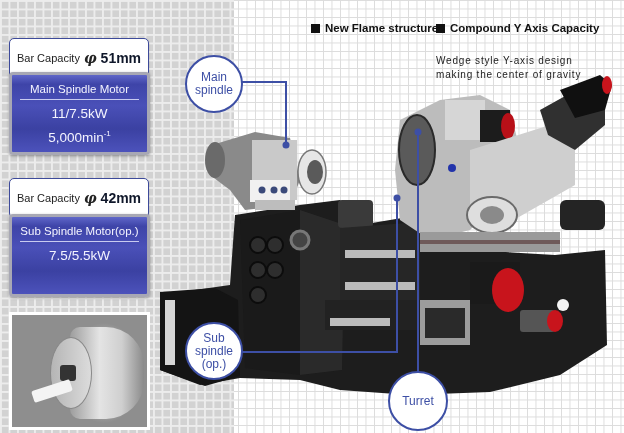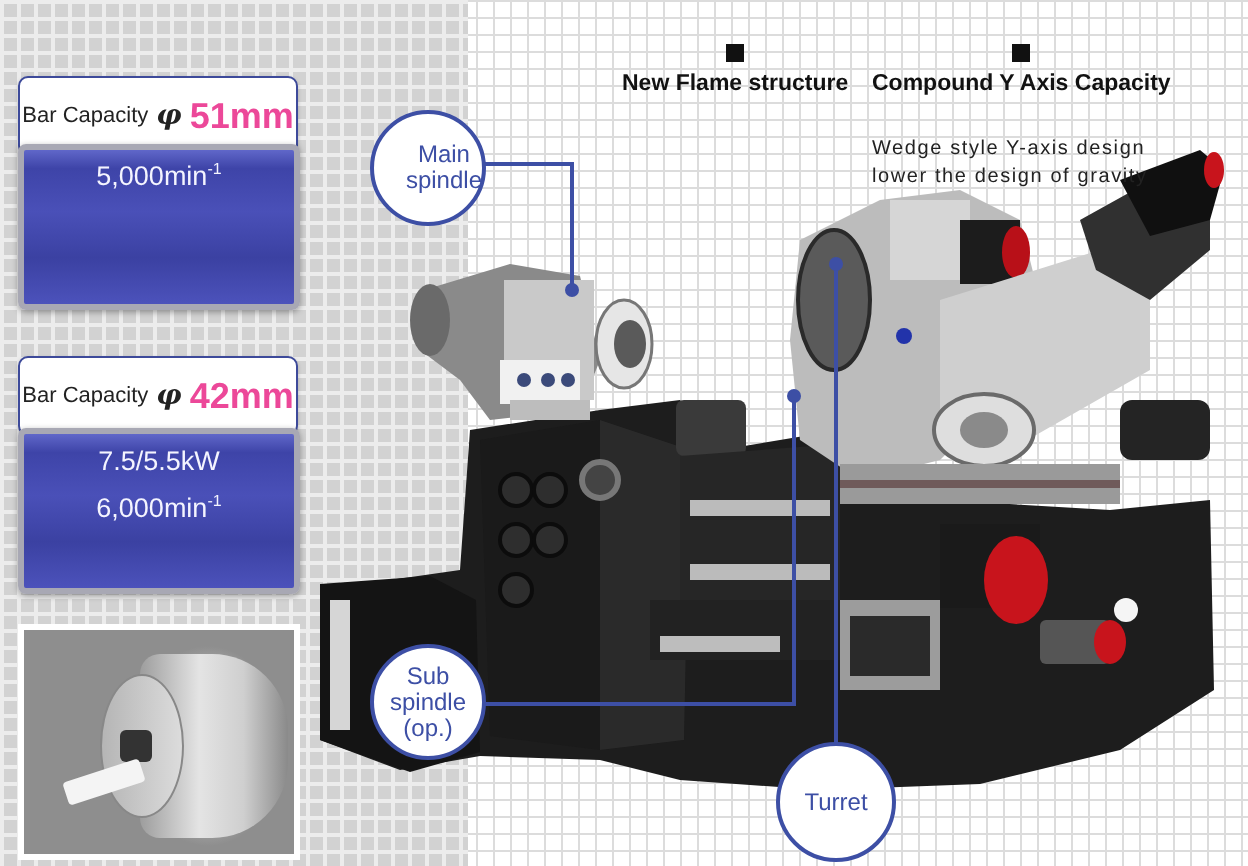--- a/index.html
+++ b/index.html
@@ -24,21 +24,21 @@
   }
 
   
   .capacity-box {
     position: absolute; left: 9px; width: 140px; height: 40px;
     background: #ffffff; border: 1.5px solid #3d4a9a; border-radius: 5px;
     display: flex; align-items: center; justify-content: center; gap: 4px;
     color: #222; font-size: 11px; font-family: "Liberation Sans", sans-serif;
     box-shadow: 0 1px 2px rgba(0,0,0,0.2);
   }
-  .capacity-box .cap-value { font-weight: bold; font-size: 18px; color: #ec4899; }
+  .capacity-box .cap-value { font-weight: bold; font-size: 14px; color: #0f172a; }
   .capacity-box .cap-phi { font-family: "DejaVu Serif", serif; font-style: italic; font-weight: bold; font-size: 14px; }
 
   .motor-box {
     position: absolute; left: 9px; width: 141px; height: 83px;
     border: 3px solid #a8a8b4; border-radius: 4px;
     background: linear-gradient(to bottom, #6067c9 0%, #3e44a8 12%, #4a50b8 40%, #3b41a2 70%, #4c52bb 100%);
     color: #f4f4ff; text-align: center;
     box-shadow: 0 1px 3px rgba(0,0,0,0.35);
   }
   .motor-box .motor-title {
@@ -75,21 +75,21 @@
   .chuck-photo .chuck-tool {
     position: absolute; left: 20px; top: 70px; width: 40px; height: 12px;
     background: #f4f4f4; transform: rotate(-18deg); border-radius: 2px;
   }
 
   
   .feature {
     position: absolute; top: 22px; font-size: 11.5px; color: #111;
   }
   .feature .feat-head {
-    font-weight: bold; display: flex; align-items: center; gap: 5px; white-space: nowrap; flex-direction: column;
+    font-weight: bold; display: flex; align-items: center; gap: 5px; white-space: nowrap;
   }
   .feature .square-icon { width: 9px; height: 9px; background: #111; display: inline-block; }
   .feature .feat-desc { font-size: 10px; line-height: 13.5px; margin-top: 8px; color: #222; }
   .feature .feat-desc.spaced { letter-spacing: 0.8px; margin-top: 20px; }
 
   
   .machine { position: absolute; left: 0; top: 0; width: 624px; height: 433px; }
 
   
   .callout {
@@ -169,32 +169,34 @@
   <rect x="425" y="308" width="40" height="30" fill="#2a2a2a"></rect>
 </svg>
 
 <div class="capacity-box" style="top:38px;">
   <span>Bar Capacity</span>
   <span class="cap-phi">φ</span>
     <span class="cap-value">51mm</span>
 </div>
 
 <div class="motor-box" style="top:72px;">
+  <div class="motor-title">Main Spindle Motor</div>
+  <div class="motor-val first">11/7.5kW</div>
   <div class="motor-val"><span>5,000min</span><sup>-1</sup></div>
 </div>
 
 <div class="capacity-box" style="top:178px;">
   <span>Bar Capacity</span>
   <span class="cap-phi">φ</span>
     <span class="cap-value">42mm</span>
 </div>
 
 <div class="motor-box" style="top:214px;">
+  <div class="motor-title">Sub Spindle Motor(op.)</div>
   <div class="motor-val first">7.5/5.5kW</div>
-  <div class="motor-val"><span>6,000min</span><sup>-1</sup></div>
 </div>
 
 <div class="chuck-photo">
   <div class="chuck-body"></div>
   <div class="chuck-face"></div>
   <div class="chuck-jaw"></div>
   <div class="chuck-tool"></div>
 </div>
 
 <div class="feature" style="left:311px;">
@@ -204,37 +206,37 @@
   </div>
 </div>
 
 <div class="feature" style="left:436px;">
   <div class="feat-head">
     <span class="square-icon"></span>
     <span>Compound Y Axis Capacity</span>
   </div>
   <div class="feat-desc spaced">
     <div>Wedge style Y-axis design</div>
-    <div>lower the design of gravity</div>
+    <div>making the center of gravity</div>
   </div>
 </div>
 
 <svg style="position:absolute;left:0;top:0;width:624px;height:433px;pointer-events:none;" viewBox="0 0 624 433">
 
   <polyline points="242,82 286,82 286,145" fill="none" stroke="#3d4fa5" stroke-width="2"></polyline>
   <circle cx="286" cy="145" r="3.5" fill="#3d4fa5"></circle>
 
   <polyline points="242,352 397,352 397,198" fill="none" stroke="#3d4fa5" stroke-width="2"></polyline>
   <circle cx="397" cy="198" r="3.5" fill="#3d4fa5"></circle>
 
   <polyline points="418,372 418,132" fill="none" stroke="#3d4fa5" stroke-width="2"></polyline>
   <circle cx="418" cy="132" r="3.5" fill="#3d4fa5"></circle>
 </svg>
 
-<div class="callout" style="left:185px;top:55px;width:58px;height:58px;justify-content:flex-end;">
+<div class="callout" style="left:185px;top:55px;width:58px;height:58px;">
   <div>
     <span>Main</span>
     <span>spindle</span>
   </div>
 </div>
 
 <div class="callout" style="left:185px;top:322px;width:58px;height:58px;">
   <div>
     <span>Sub</span>
     <span>spindle</span>

